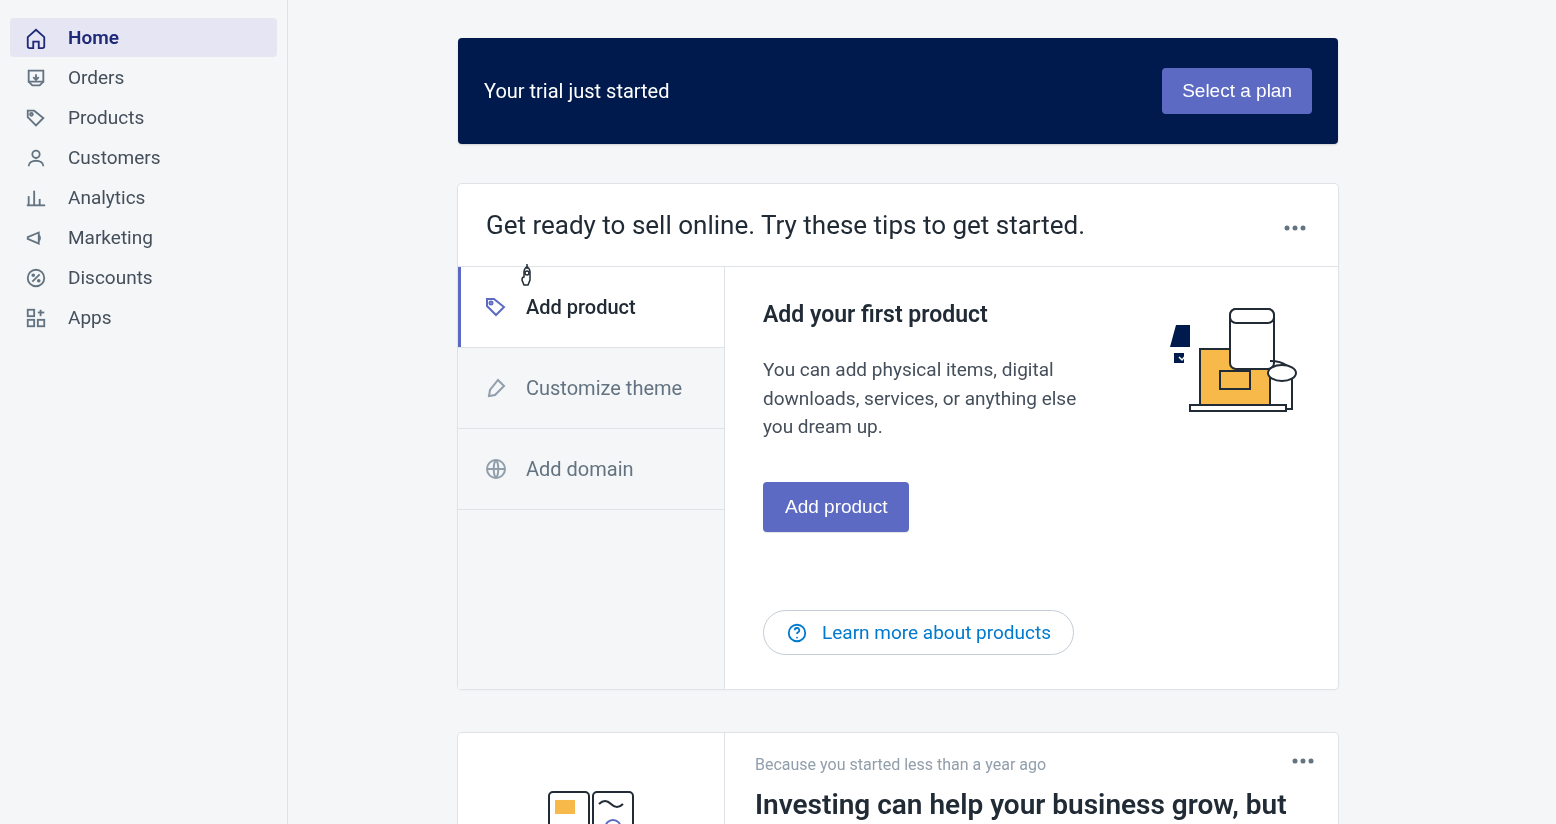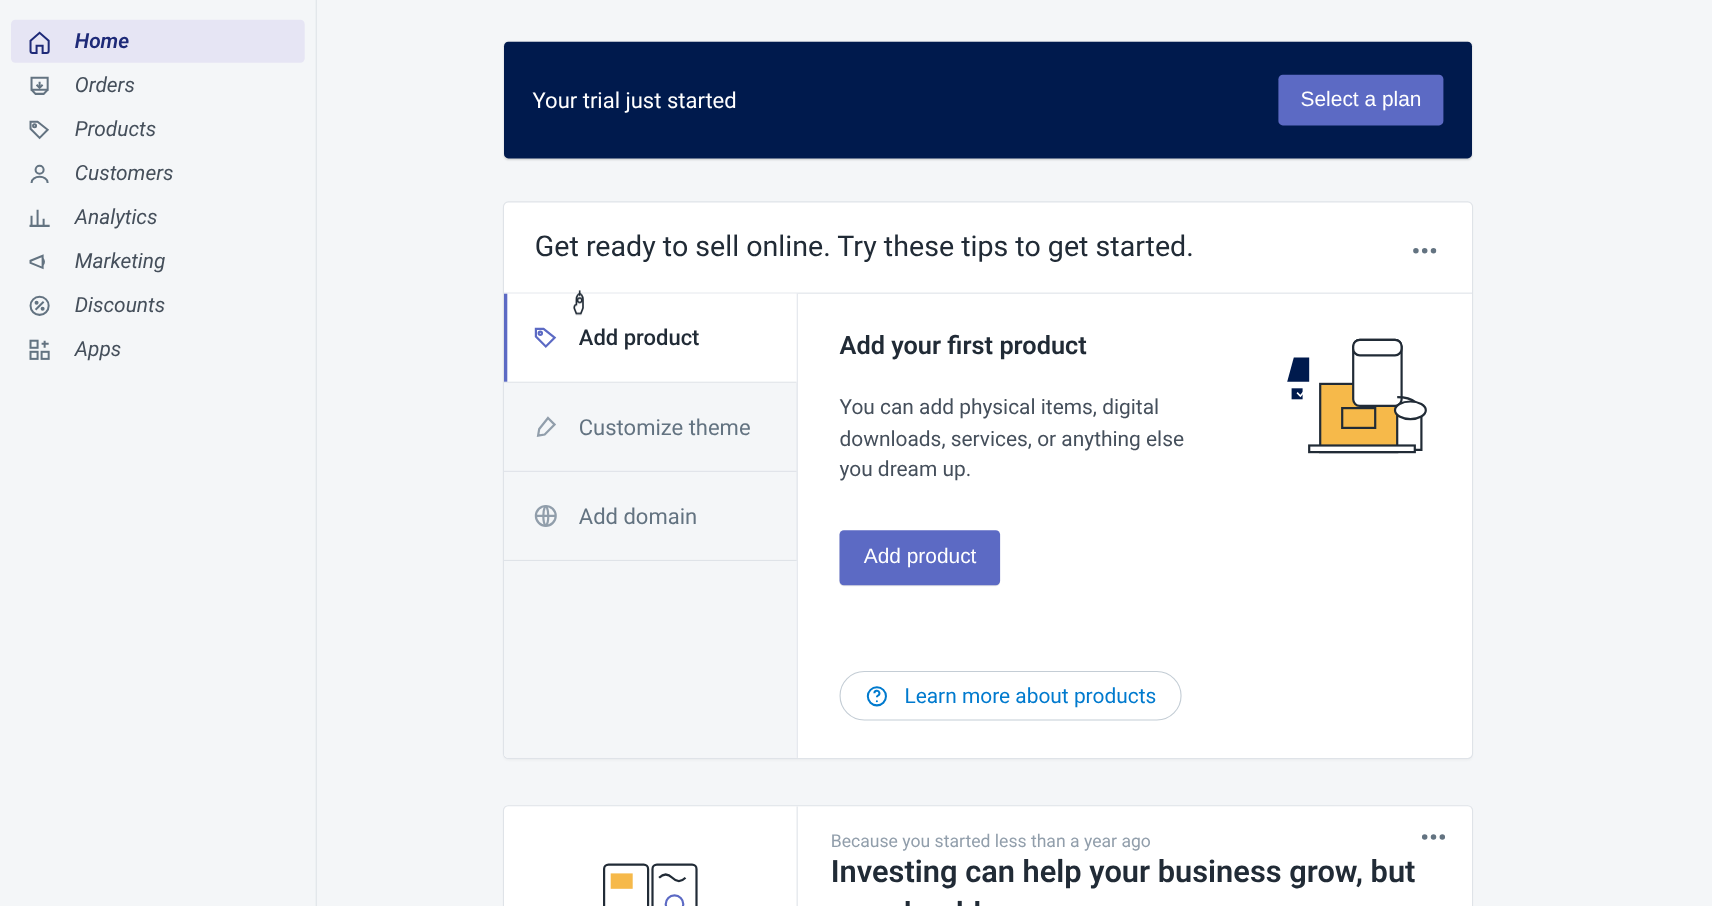--- a/index.html
+++ b/index.html
@@ -12,21 +12,21 @@
     overflow: hidden;
     display: flex;
   }
   
   .sidebar {
     width: 288px;
     background: #f4f6f8;
     border-right: 1px solid #dfe3e8;
     padding-top: 18px;
   }
-  .nav-list { list-style: none; padding: 0 10px; font-style: italic; }
+  .nav-list { list-style: none; padding: 0 10px; }
   .nav-item {
     display: flex;
     align-items: center;
     padding: 8px 14px;
     margin-bottom: 1px;
     border-radius: 4px;
     cursor: pointer;
     font-size: 19px;
     color: #454f5b;
     height: 39px;
@@ -180,21 +180,21 @@
     display:flex;
     min-height:110px;
     overflow:hidden;
   }
   .invest-left{
     width:267px;border-right:1px solid #dfe3e8;
     display:flex;align-items:center;justify-content:center;
     padding-top:22px;
   }
   .invest-right{flex:1;padding:22px 30px;position:relative;}
-  .invest-right .meta{color:#919eab;font-size:16px;}
+  .invest-right .meta{color:#919eab;font-size:16px;margin-bottom:12px;}
   .invest-right h3{font-size:28px;font-weight:600;line-height:1.35;}
   .invest-right .more-dots{position:absolute;top:12px;right:20px;}
   
   .cursor{
     position:fixed;left:520px;top:262px;pointer-events:none;
     font-size:20px;
   }
 </style>
 </head>
 <body>

